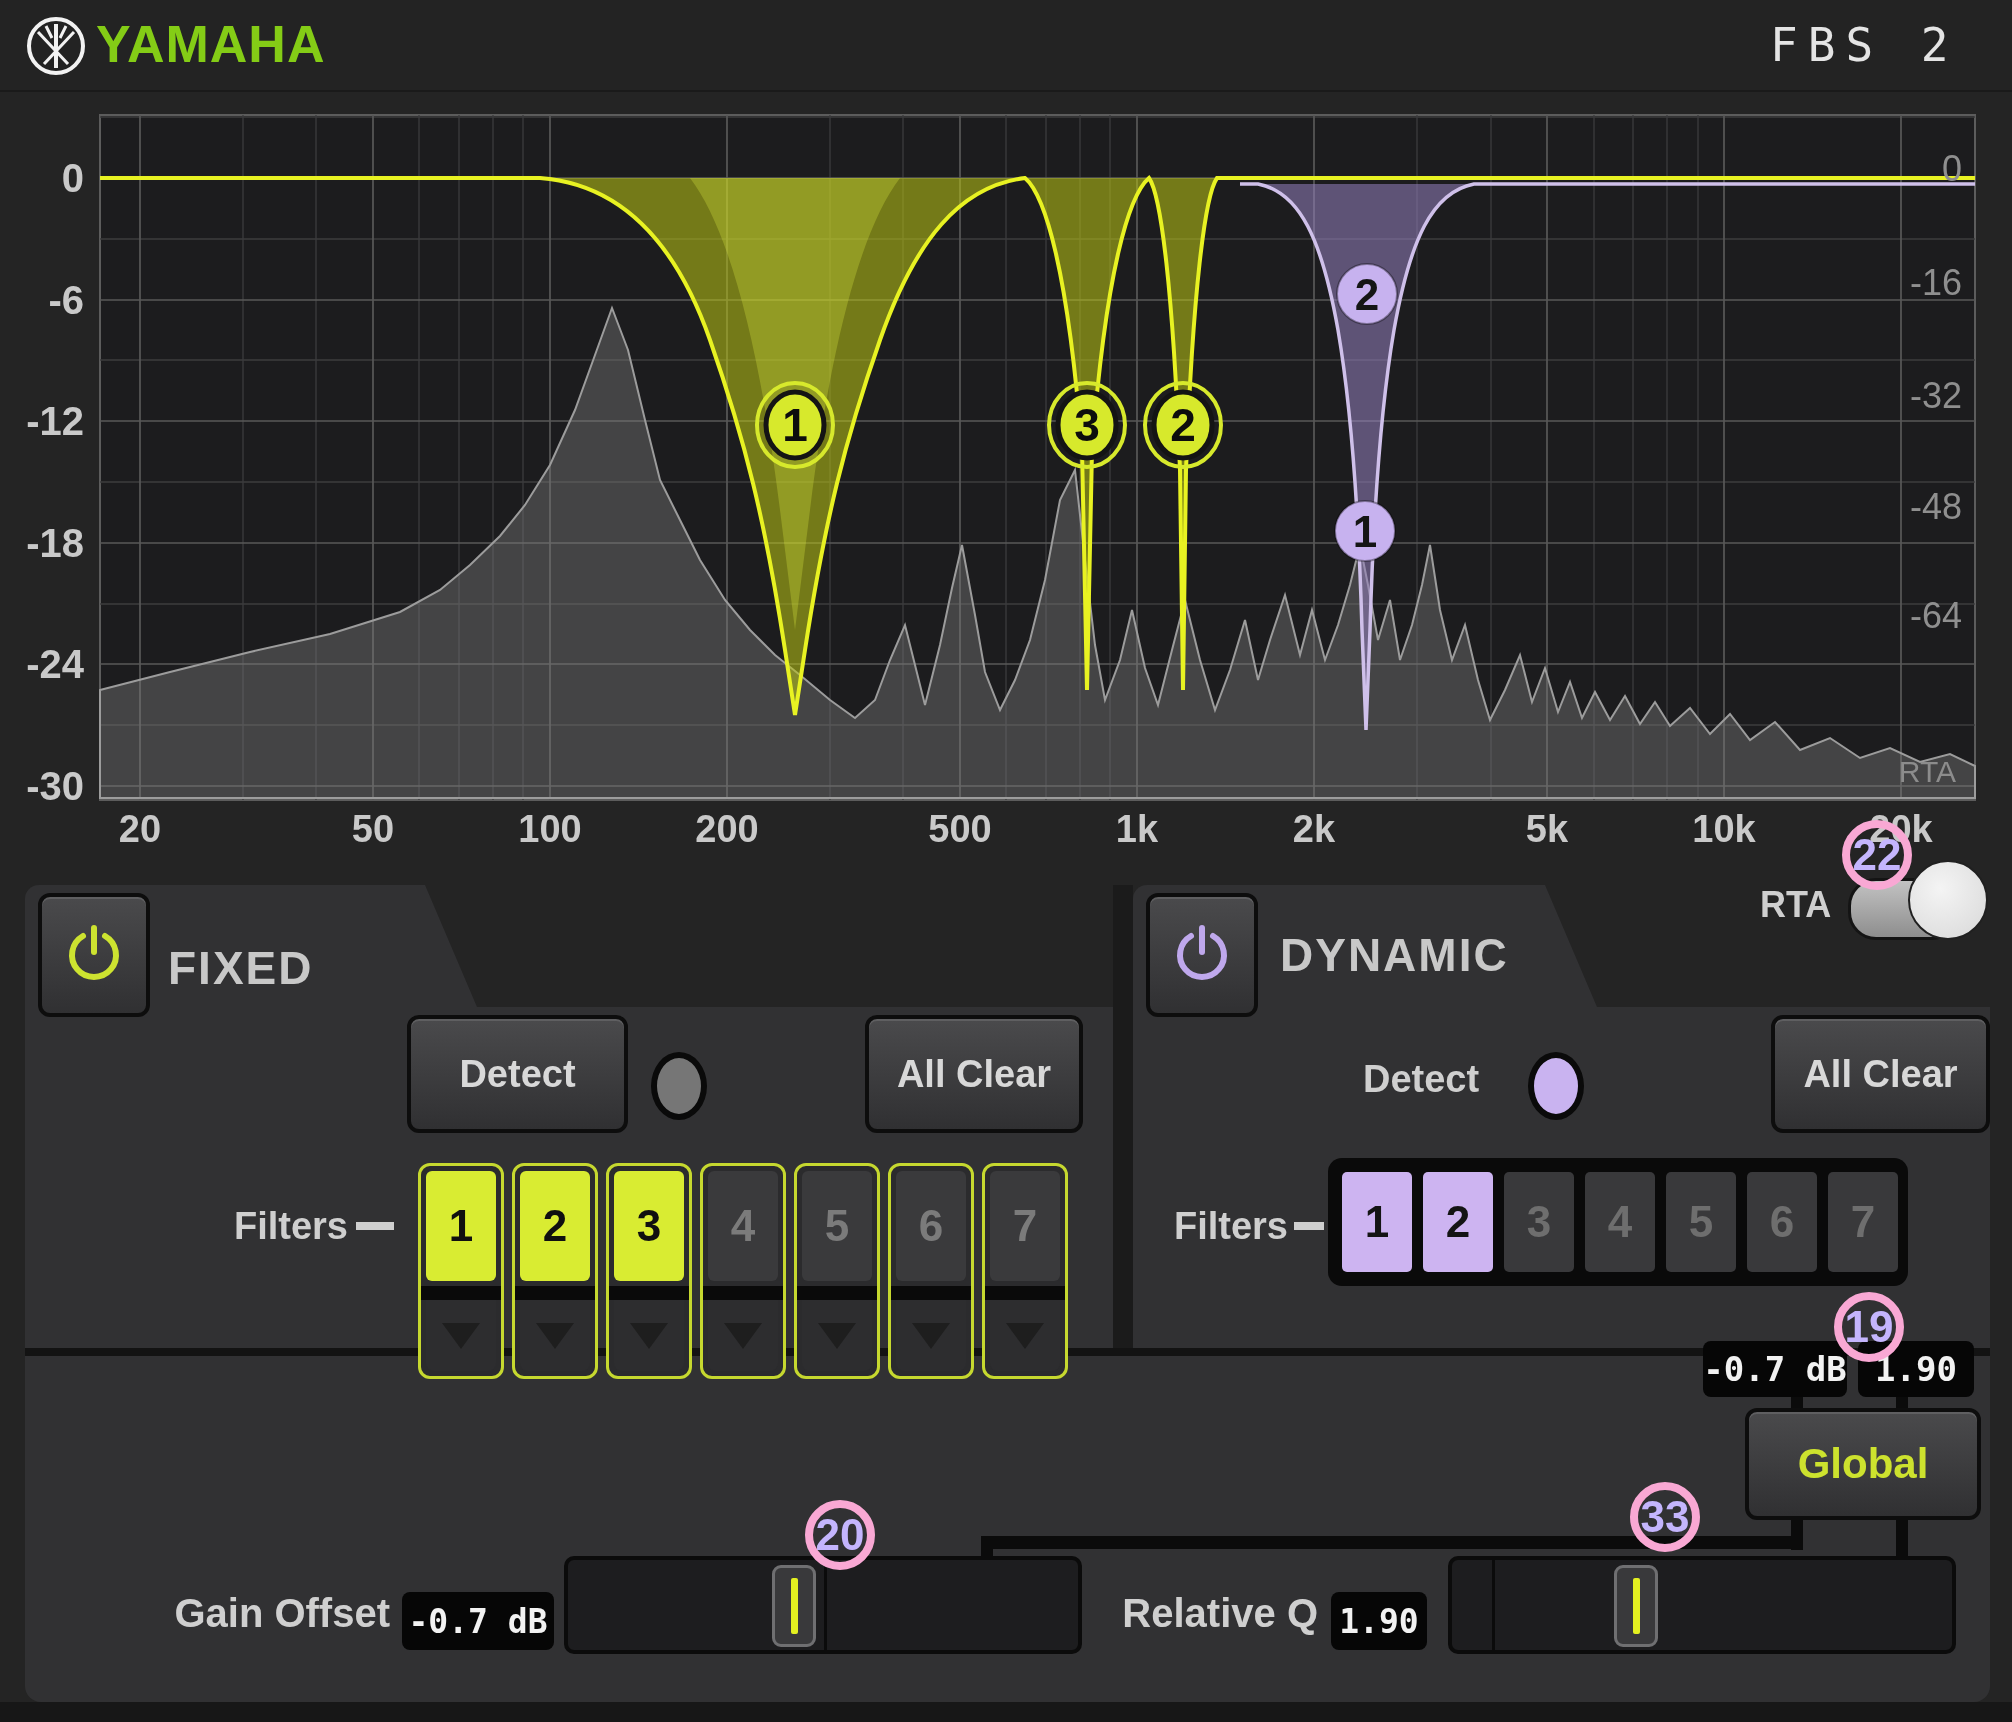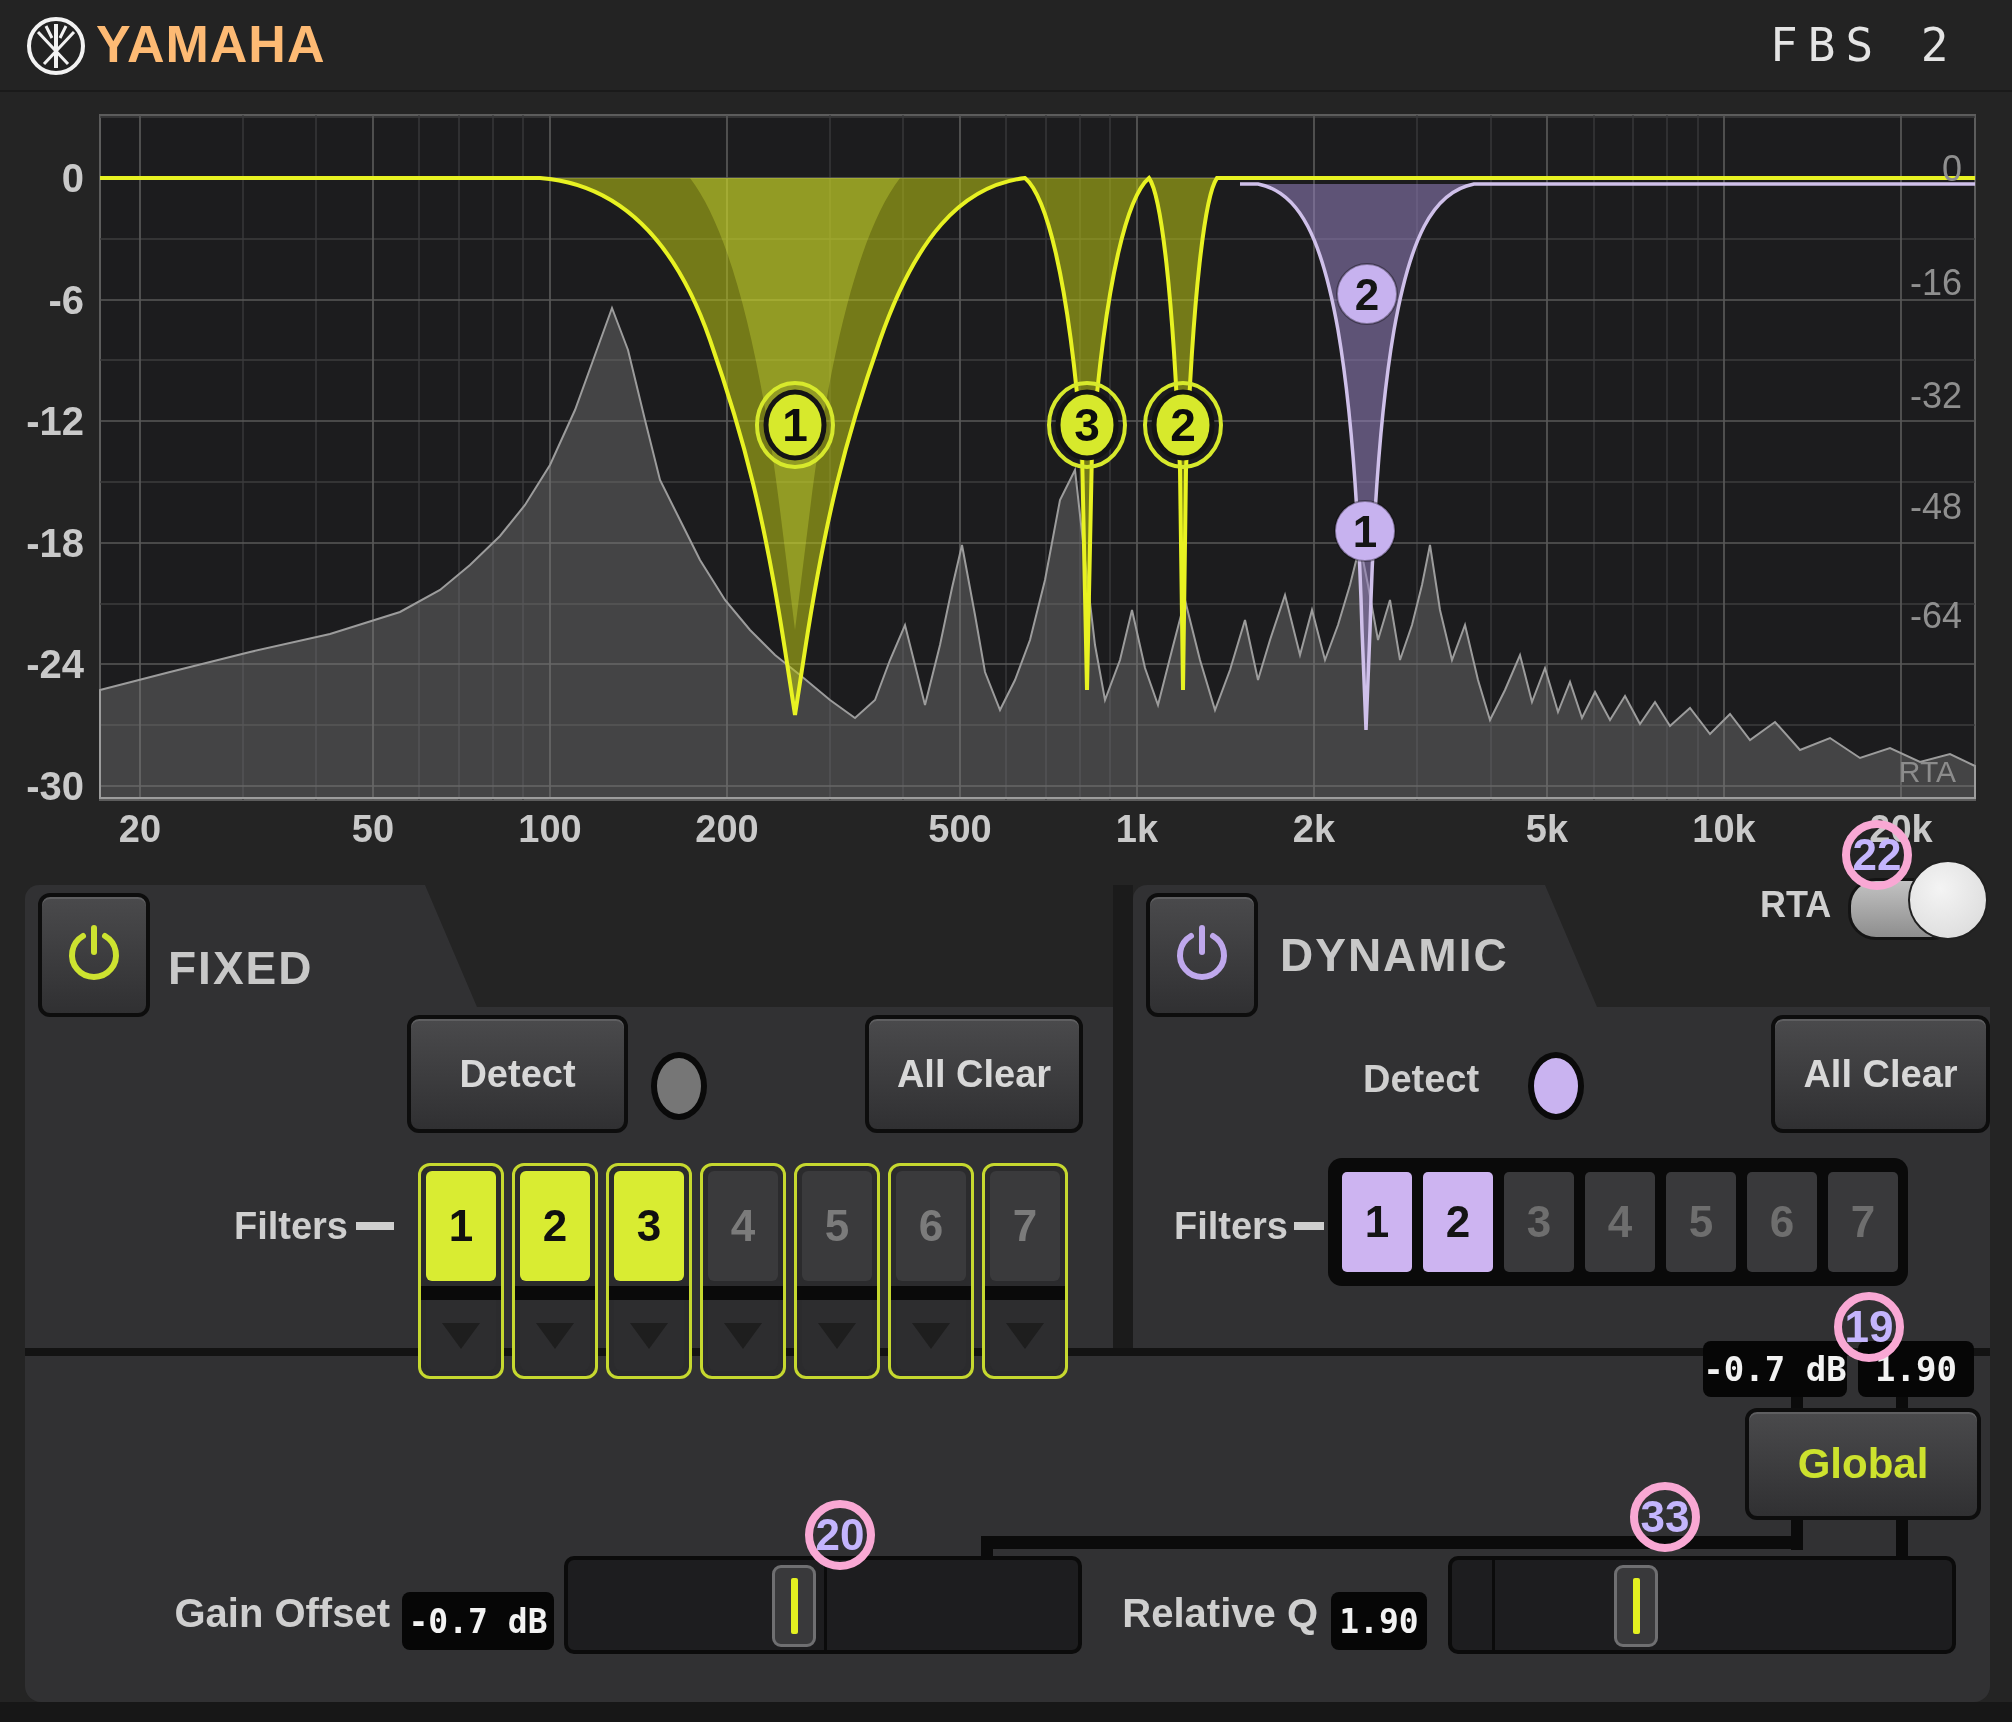--- a/index.html
+++ b/index.html
@@ -1,21 +1,21 @@
 <!DOCTYPE html>
 <html><head>
 <meta charset="utf-8">
 <style>
   html,body{margin:0;padding:0;background:#242424;}
   body{width:2012px;height:1722px;position:relative;overflow:hidden;
        font-family:"Liberation Sans","DejaVu Sans",sans-serif;color:#c9c9c9;}
   .abs{position:absolute;}
   
   #header{left:0;top:0;width:2012px;height:90px;background:#232323;border-bottom:2px solid #1a1a1a;}
-  #brand-text{left:96px;top:14px;font-size:52px;font-weight:bold;color:#fdba74;letter-spacing:1px;font-style:normal;}
+  #brand-text{left:96px;top:14px;font-size:52px;font-weight:bold;color:#84cc16;letter-spacing:1px;font-style:normal;}
   #model-text{left:1770px;top:18px;font-size:46px;color:#e4e4e4;letter-spacing:10px;font-family:"DejaVu Sans Mono",monospace;}
   
   #graph{left:0;top:90px;width:2012px;height:780px;}
   
   .panel{background:#313133;}
   #fixed-panel{left:25px;top:885px;width:1088px;height:467px;
      clip-path:polygon(0 0,400px 0,452px 122px,100% 122px,100% 100%,0 100%);border-radius:14px 14px 0 0;}
   #dynamic-panel{left:1133px;top:885px;width:857px;height:467px;
      clip-path:polygon(0 0,412px 0,464px 122px,100% 122px,100% 100%,0 100%);border-radius:14px 14px 0 0;}
   #panel-gap{left:1113px;top:885px;width:20px;height:467px;background:#1b1b1b;}

